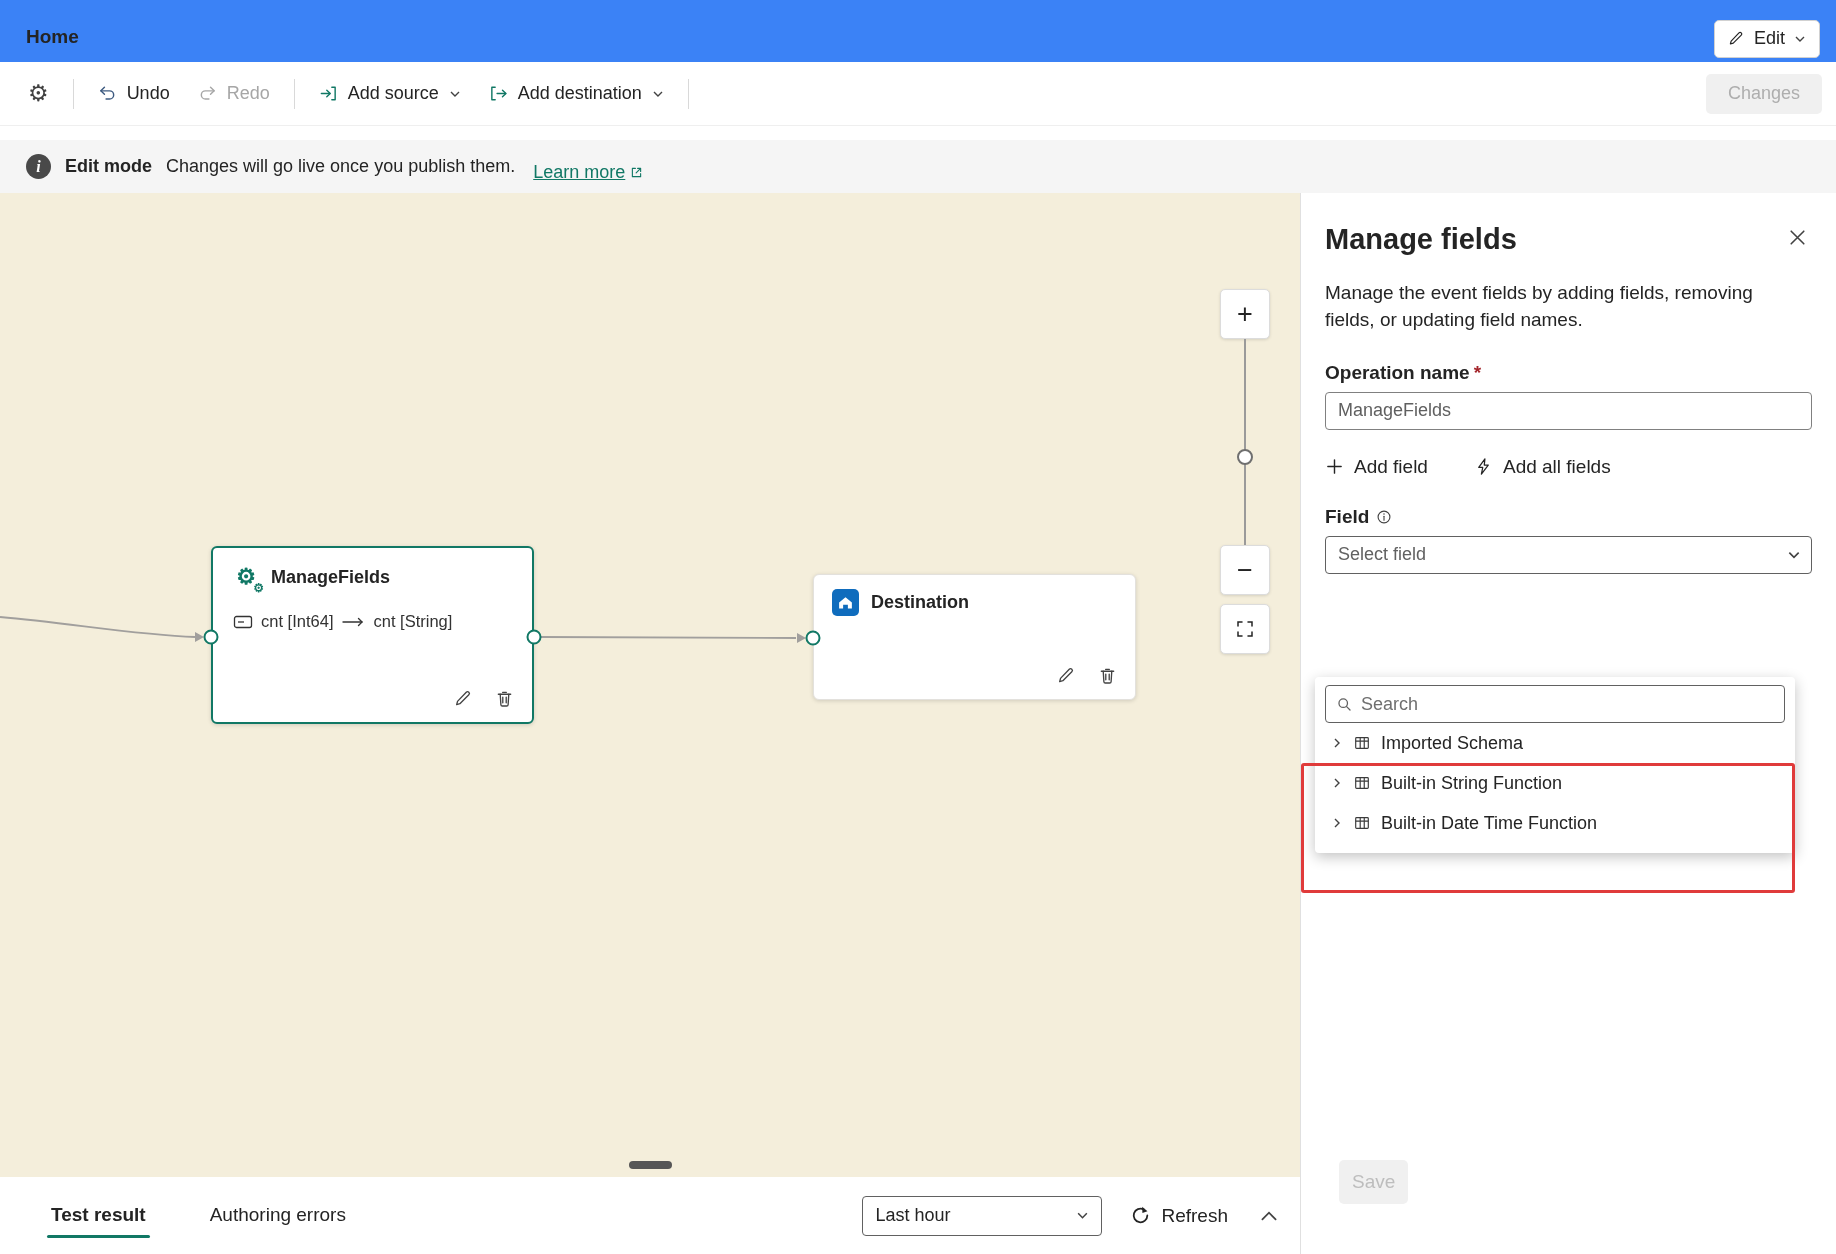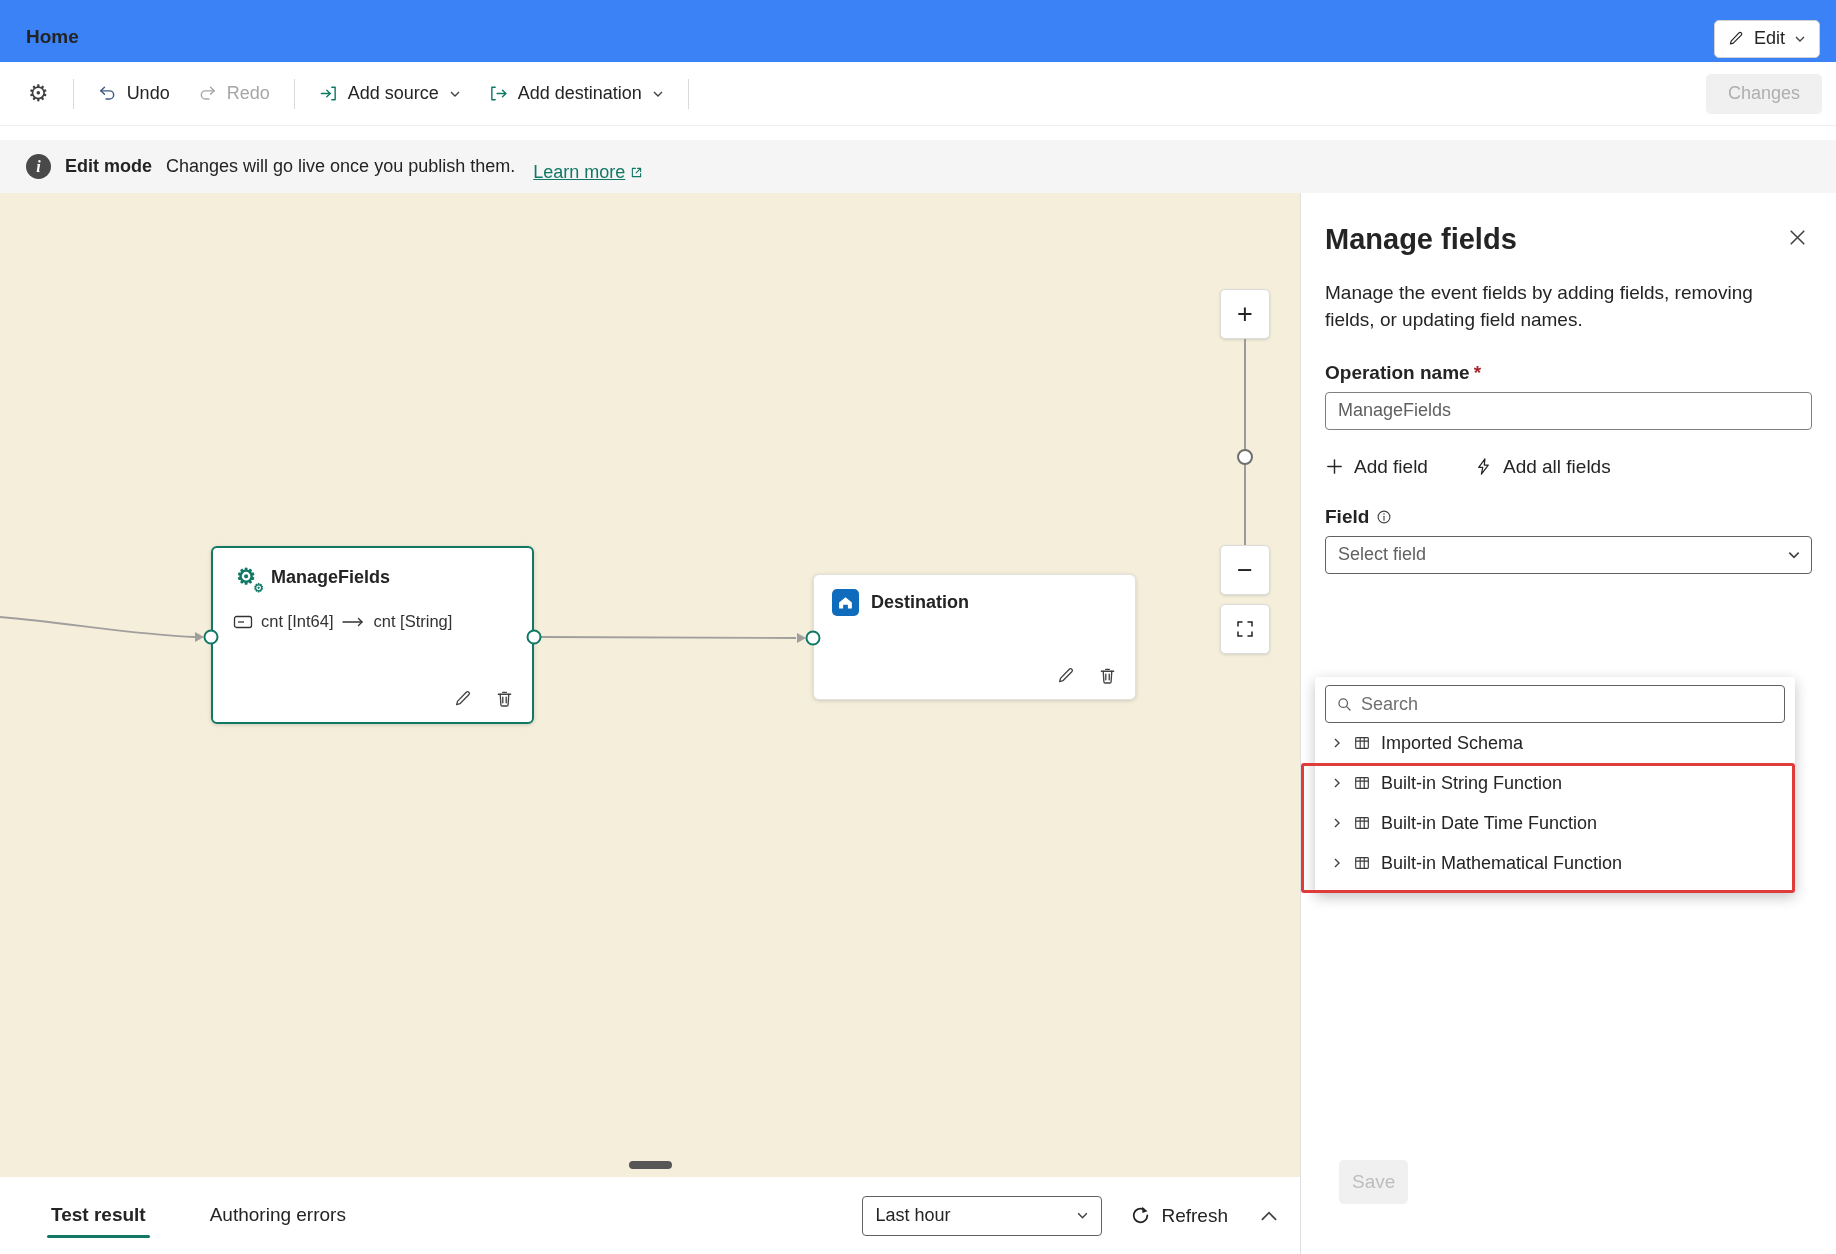--- a/index.html
+++ b/index.html
@@ -458,34 +458,20 @@
         </span>
         <span class="grid-ic">
           <svg width="18" height="18" viewBox="0 0 20 20" fill="none" stroke="currentColor" stroke-width="1.3">
               <rect x="3" y="4" width="14" height="12" rx="1"></rect>
               <path d="M3 8h14M8 4v12M12.5 4v12"></path>
             </svg>
         </span>
         <span>Built-in Date Time Function</span>
       </div>
 
-      <div class="dd-item">
-        <span class="chev">
-          <svg width="12" height="12" viewBox="0 0 12 12" fill="none" stroke="currentColor" stroke-width="1.4">
-              <path d="M4 2l4 4-4 4"></path>
-            </svg>
-        </span>
-        <span class="grid-ic">
-          <svg width="18" height="18" viewBox="0 0 20 20" fill="none" stroke="currentColor" stroke-width="1.3">
-              <rect x="3" y="4" width="14" height="12" rx="1"></rect>
-              <path d="M3 8h14M8 4v12M12.5 4v12"></path>
-            </svg>
-        </span>
-        <span>Built-in Mathematical Function</span>
-      </div>
     </div>
 
     
     <div class="highlight-box"></div>
 
     <button class="save-btn">Save</button>
   </aside>
 </div>
 
 </body></html>

